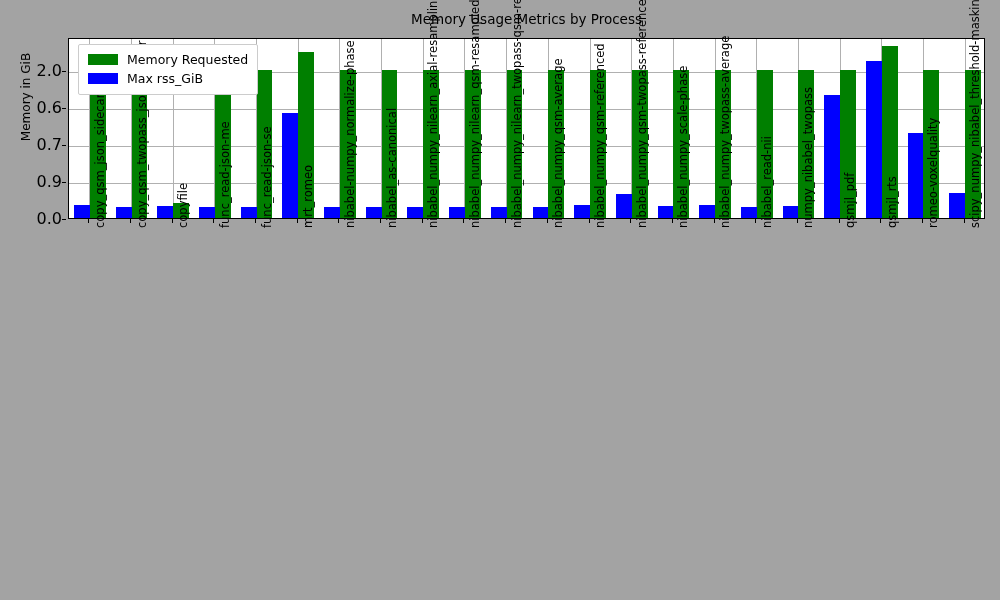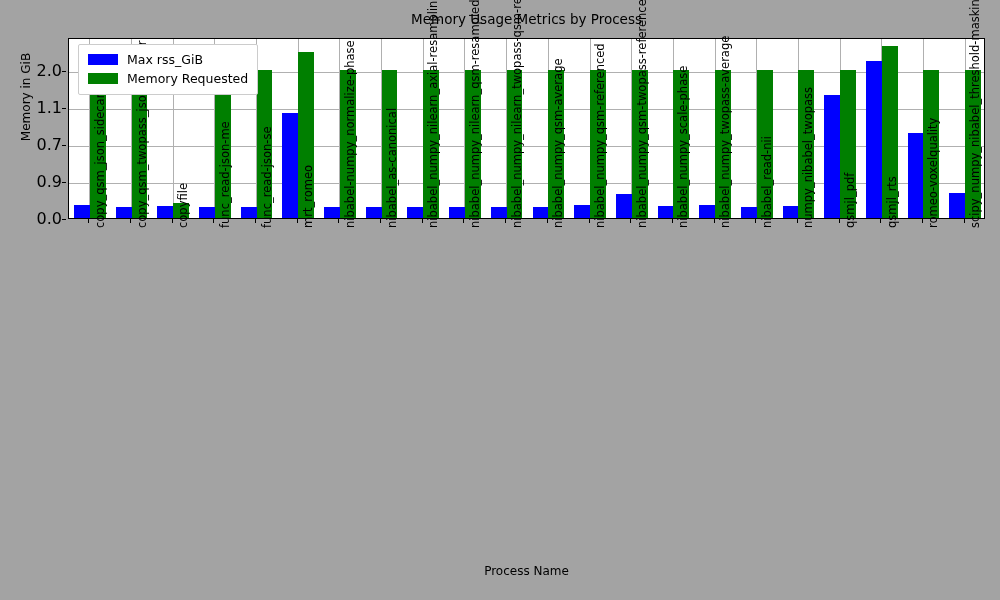--- a/index.html
+++ b/index.html
@@ -166,21 +166,21 @@
 <body>
 
 <div id="figure">
 
   <div id="chart-title">Memory Usage Metrics by Process</div>
 
   <div id="ytick-holder">
       <div class="ytick-label" style="top: 175px;">0.0</div>
       <div class="ytick-label" style="top: 138.061px;">0.9</div>
       <div class="ytick-label" style="top: 101.122px;">0.7</div>
-      <div class="ytick-label" style="top: 64.1837px;">1.1</div>
+      <div class="ytick-label" style="top: 64.1837px;">0.6</div>
       <div class="ytick-label" style="top: 27.2449px;">2.0</div>
     </div>
 
   <div id="yaxis-label-wrap">
     <div id="yaxis-label">Memory in GiB</div>
   </div>
 
   <div id="plot-area">
     <div id="gridlines">
         <div class="gridline" style="top: 143.561px;"></div>
@@ -344,30 +344,29 @@
       <div class="xtick-mark" style="left: 838.614px;"></div>
       <div class="xtick-label" style="left: 844.114px;">qsmjl_pdf</div>
       <div class="xtick-mark" style="left: 880.295px;"></div>
       <div class="xtick-label" style="left: 885.795px;">qsmjl_rts</div>
       <div class="xtick-mark" style="left: 921.977px;"></div>
       <div class="xtick-label" style="left: 927.477px;">romeo-voxelquality</div>
       <div class="xtick-mark" style="left: 963.659px;"></div>
       <div class="xtick-label" style="left: 969.159px;">scipy_numpy_nibabel_threshold-masking</div>
     </div>
 
-  <div id="xaxis-label">Process Name</div>
 
   <div id="legend">
+      <div class="legend-row">
+        <div class="legend-swatch" style="background: rgb(0, 127, 0);"></div>
+        <div class="legend-text">Memory Requested</div>
+      </div>
       <div class="legend-row">
         <div class="legend-swatch" style="background: rgb(0, 0, 255);"></div>
         <div class="legend-text">Max rss_GiB</div>
-      </div>
-      <div class="legend-row">
-        <div class="legend-swatch" style="background: rgb(0, 127, 0);"></div>
-        <div class="legend-text">Memory Requested</div>
       </div>
     </div>
 
 <div class="ytick-mark" style="top: 219px;"></div>
     <div class="ytick-mark" style="top: 182.061px;"></div>
     <div class="ytick-mark" style="top: 145.122px;"></div>
     <div class="ytick-mark" style="top: 108.184px;"></div>
     <div class="ytick-mark" style="top: 71.2449px;"></div>
   </div>
 

